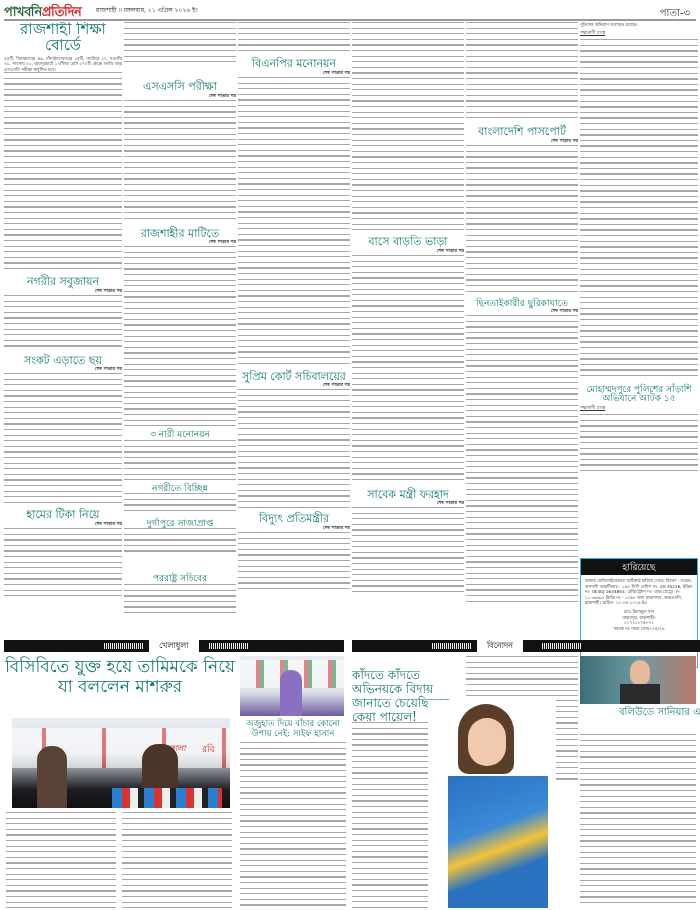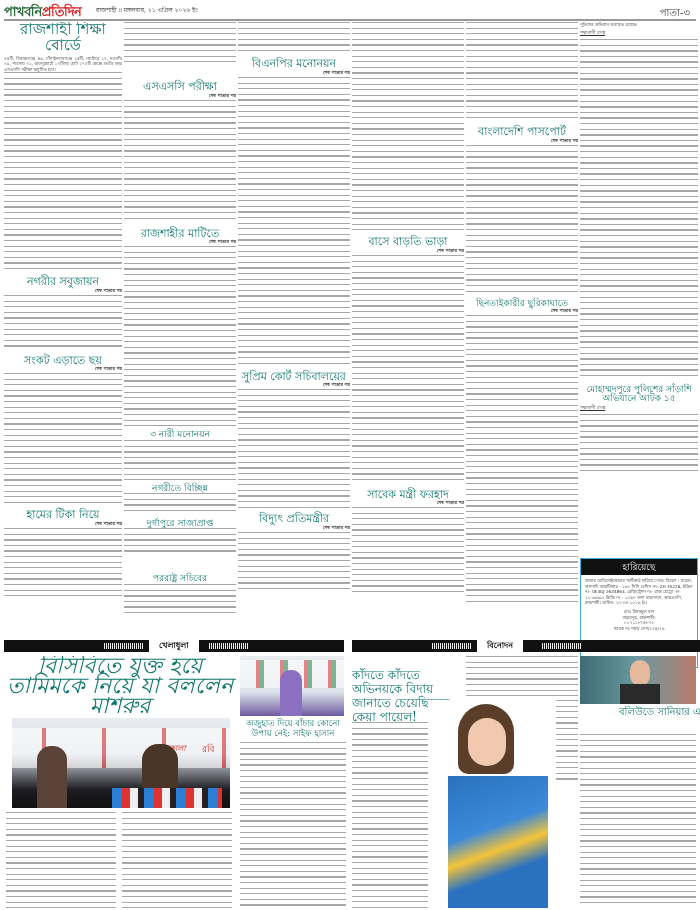--- a/index.html
+++ b/index.html
@@ -20,21 +20,21 @@
       opacity: .75; }
   .headline { font-family: "DejaVu Serif", serif; color: #0f766e; text-align: center; line-height: 1.05; }
   .h-lg { font-size: 15px; }
   .h-md { font-size: 11px; }
   .h-sm { font-size: 9px; }
   .byline { font-size: 4.5px; text-align: right; color: #333; font-weight: bold; }
   .byline-left { font-size: 4.5px; color: #333; text-decoration: underline; }
 
   .section-bar { position: absolute; height: 12px; background: #111; left: 4px; width: 692px; }
   .section-bar .stripes { position: absolute; top: 3px; height: 6px; background: repeating-linear-gradient(90deg, #eee 0 1px, #111 1px 2px); }
-  .section-bar .label { position: absolute; top: 0; height: 12px; background: #fff; color: #111; font-size: 8px; padding: 0 10px; line-height: 12px; font-weight: bold; }
+  .section-bar .label { position: absolute; top: 0; height: 12px; background: #fff; color: #111; font-size: 8px; padding: 0 10px; line-height: 12px; font-weight: normal; }
 
   .photo { position: absolute; overflow: hidden; }
   .lost-box { position: absolute; left: 580px; top: 558px; width: 118px; height: 110px; border: 1.5px solid #3aaee0; background: #fff; }
   .lost-head { height: 16px; background: #111; color: #fff; font-size: 9px; text-align: center; line-height: 16px; font-family: "DejaVu Serif", serif; }
   .lost-body { font-size: 4.2px; line-height: 5.6px; padding: 3px 4px; color: #333; }
   .lost-sign { font-size: 4.2px; line-height: 5.6px; text-align: center; color: #333; }
 </style>
 </head>
 <body>
 
@@ -137,21 +137,21 @@
   <div class="stripes" style="left:205px; width:40px;"></div>
 </div>
 
 <div class="section-bar" style="top:640px; left:352px; width:387px;">
   <div class="stripes" style="left:80px; width:40px;"></div>
   <div class="label" style="left:125px;">বিনোদন</div>
   <div class="stripes" style="left:190px; width:40px;"></div>
 </div>
 
 <div class="col" style="left:4px; top:656px; width:232px; height:58px;">
-  <div class="headline" style="font-size:22px; line-height:20px;font-style:italic;">বিসিবিতে যুক্ত হয়ে তামিমকে নিয়ে যা বললেন মাশরুর</div>
+  <div class="headline" style="font-size:17px; line-height:20px;">বিসিবিতে যুক্ত হয়ে তামিমকে নিয়ে যা বললেন মাশরুর</div>
 </div>
 <div class="photo" style="left:12px; top:718px; width:218px; height:90px; background: linear-gradient(180deg,#e9edf2 0%,#d8dee6 40%,#1c1c22 80%,#111 100%);">
   <div style="position:absolute; left:0; top:10px; width:218px; height:40px; background: repeating-linear-gradient(90deg,#fff 0 30px,#d33 30px 34px,#fff 34px 60px);opacity:.6;"></div>
   <div style="position:absolute; left:135px; top:24px; font-size:8px; color:#d22; font-style:italic;">কোকাকোলা</div>
   <div style="position:absolute; left:190px; top:24px; font-size:9px; color:#d22;">রবি</div>
   <div style="position:absolute; left:25px; top:28px; width:30px; height:62px; background:#5a4336; border-radius:14px 14px 0 0;"></div>
   <div style="position:absolute; left:130px; top:26px; width:36px; height:64px; background:#4a3628; border-radius:16px 16px 0 0;"></div>
   <div style="position:absolute; left:100px; top:70px; width:110px; height:20px; background: repeating-linear-gradient(90deg,#2a7fd4 0 10px,#d33 10px 18px,#eee 18px 26px,#222 26px 32px);"></div>
 </div>
 <div class="col" style="left:6px; top:812px; width:110px; height:96px;">

